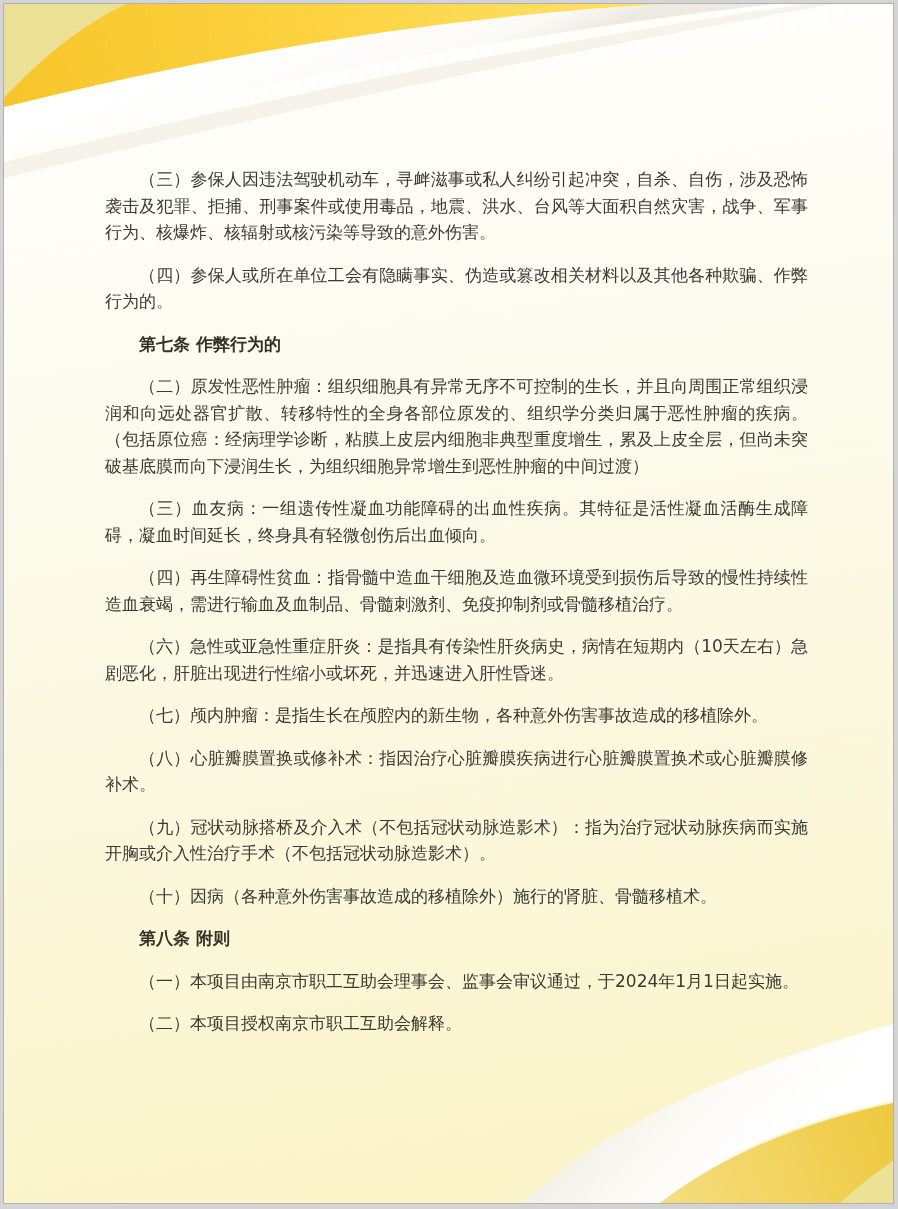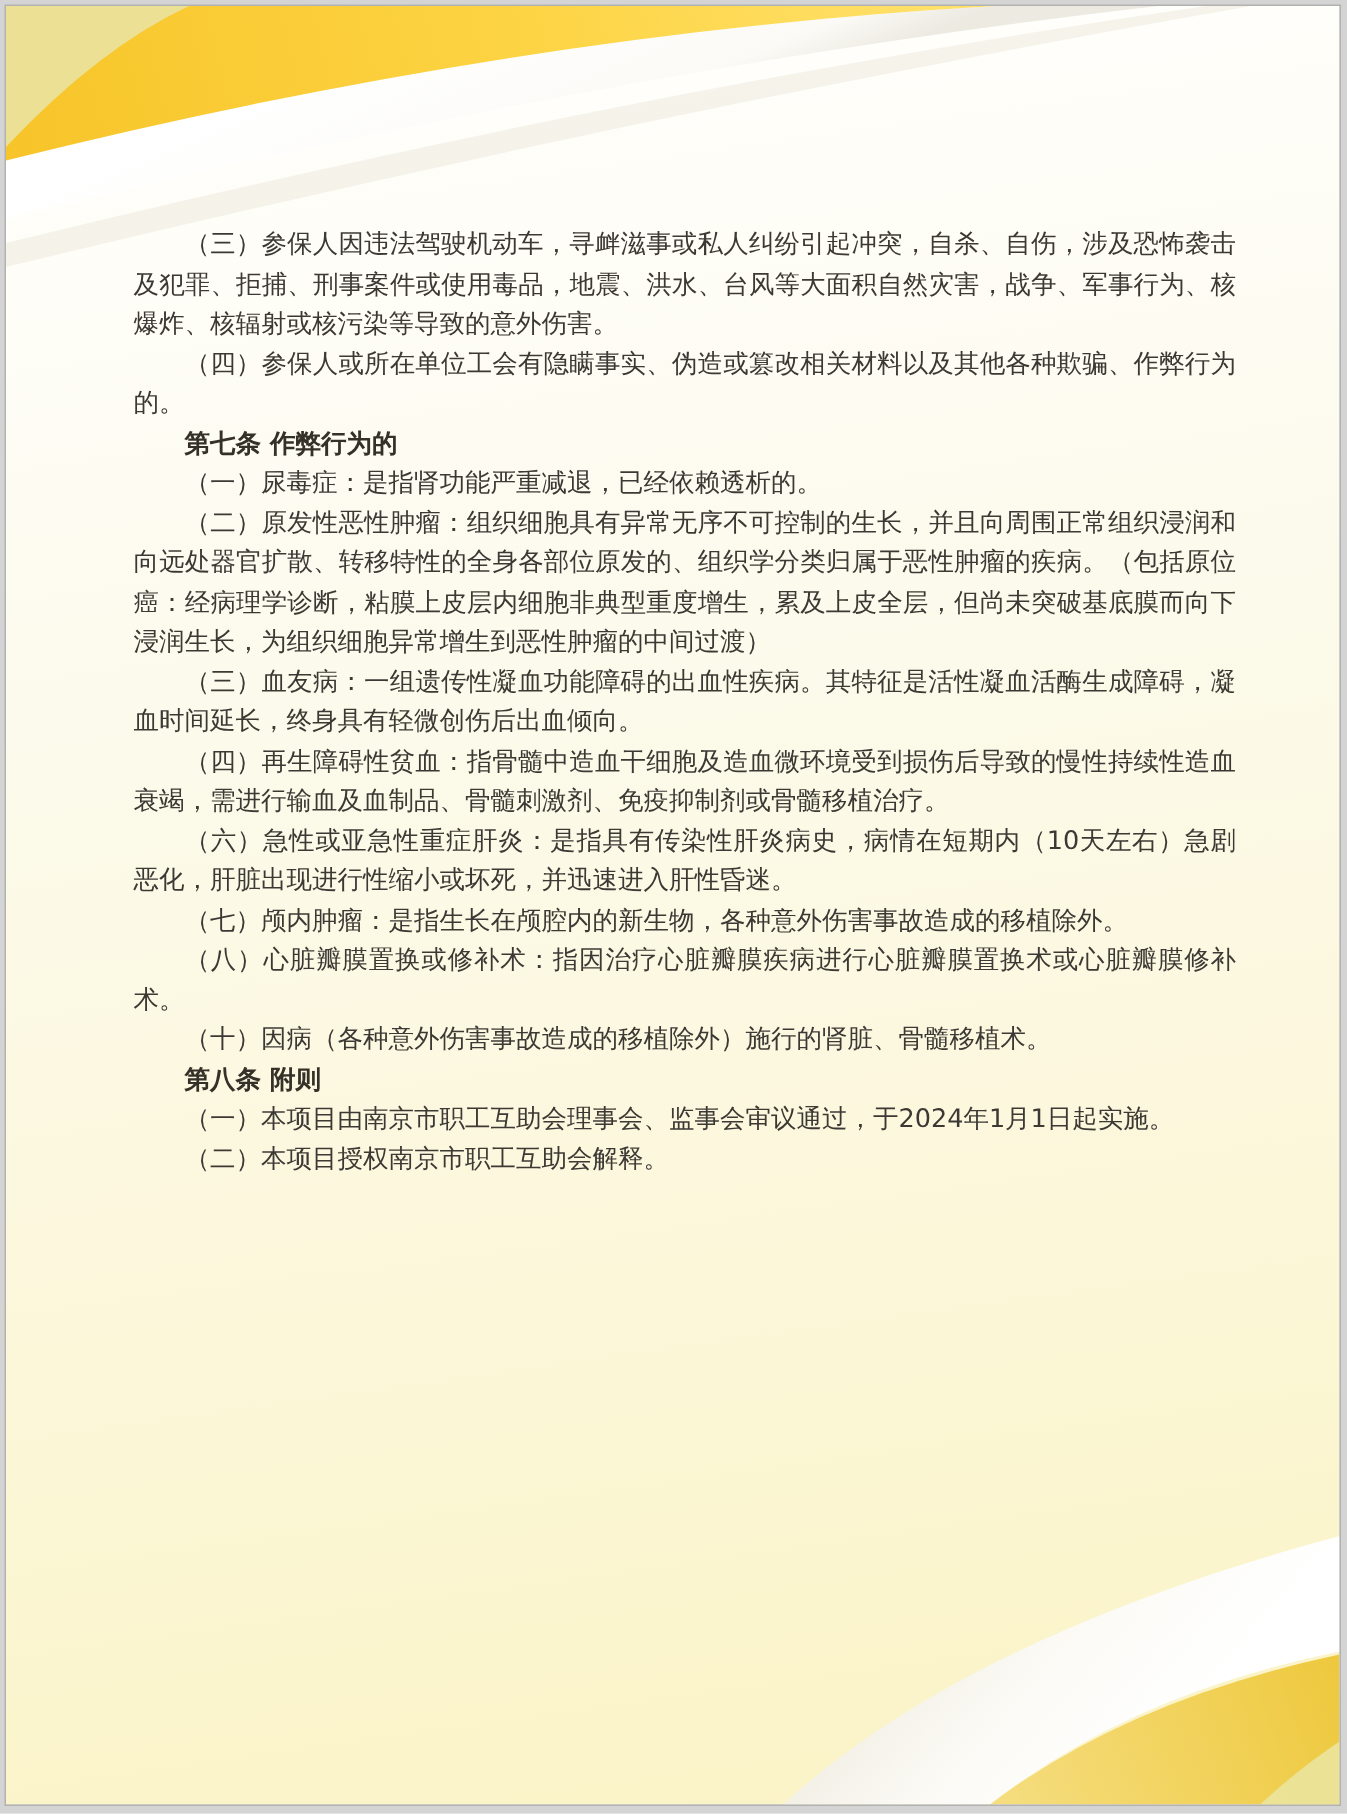--- a/index.html
+++ b/index.html
@@ -30,21 +30,21 @@
   .content {
     position: absolute;
     left: 85px; top: 146px;
     width: 735px;
     color: #3c3934;
     font-size: 17px;
     line-height: 26.5px;
     text-align: justify;
   }
   .content p {
-    margin: 0;
+    margin: 16px;
     text-indent: 2em;
   }
   .content p.section-heading {
     font-weight: bold;
     color: #353128;
   }
   .footnote {
     margin-top: 63px !important;
   }
 
@@ -109,27 +109,27 @@
       </defs>
       <path d="M889,83 Q640,150 518,262 L656,262 Q750,188 889,160 Z" fill="url(#gw2)"></path>
       <path d="M889,162 Q748,192 656,262 L889,262 Z" fill="url(#gy2)"></path>
       <path d="M889,220 Q862,238 836,262 L889,262 Z" fill="#EBE49D" opacity="0.9"></path>
     </svg>
 
     <div class="content">
       <p>（三）参保人因违法驾驶机动车，寻衅滋事或私人纠纷引起冲突，自杀、自伤，涉及恐怖袭击及犯罪、拒捕、刑事案件或使用毒品，地震、洪水、台风等大面积自然灾害，战争、军事行为、核爆炸、核辐射或核污染等导致的意外伤害。</p>
       <p>（四）参保人或所在单位工会有隐瞒事实、伪造或篡改相关材料以及其他各种欺骗、作弊行为的。</p>
       <p class="section-heading">第七条 作弊行为的</p>
-      <p>（一）尿毒症：是指肾功能严重减退，已经依赖透析的。</p>
       <p>（二）原发性恶性肿瘤：组织细胞具有异常无序不可控制的生长，并且向周围正常组织浸润和向远处器官扩散、转移特性的全身各部位原发的、组织学分类归属于恶性肿瘤的疾病。（包括原位癌：经病理学诊断，粘膜上皮层内细胞非典型重度增生，累及上皮全层，但尚未突破基底膜而向下浸润生长，为组织细胞异常增生到恶性肿瘤的中间过渡）</p>
       <p>（三）血友病：一组遗传性凝血功能障碍的出血性疾病。其特征是活性凝血活酶生成障碍，凝血时间延长，终身具有轻微创伤后出血倾向。</p>
       <p>（四）再生障碍性贫血：指骨髓中造血干细胞及造血微环境受到损伤后导致的慢性持续性造血衰竭，需进行输血及血制品、骨髓刺激剂、免疫抑制剂或骨髓移植治疗。</p>
       <p>（六）急性或亚急性重症肝炎：是指具有传染性肝炎病史，病情在短期内（10天左右）急剧恶化，肝脏出现进行性缩小或坏死，并迅速进入肝性昏迷。</p>
       <p>（七）颅内肿瘤：是指生长在颅腔内的新生物，各种意外伤害事故造成的移植除外。</p>
       <p>（八）心脏瓣膜置换或修补术：指因治疗心脏瓣膜疾病进行心脏瓣膜置换术或心脏瓣膜修补术。</p>
+      <p>（九）冠状动脉搭桥及介入术（不包括冠状动脉造影术）：指为治疗冠状动脉疾病而实施开胸或介入性治疗手术（不包括冠状动脉造影术）。</p>
       <p>（十）因病（各种意外伤害事故造成的移植除外）施行的肾脏、骨髓移植术。</p>
       <p class="section-heading">第八条 附则</p>
       <p>（一）本项目由南京市职工互助会理事会、监事会审议通过，于2024年1月1日起实施。</p>
       <p>（二）本项目授权南京市职工互助会解释。</p>
     </div>
 
 
   </div>
 </div>
 

